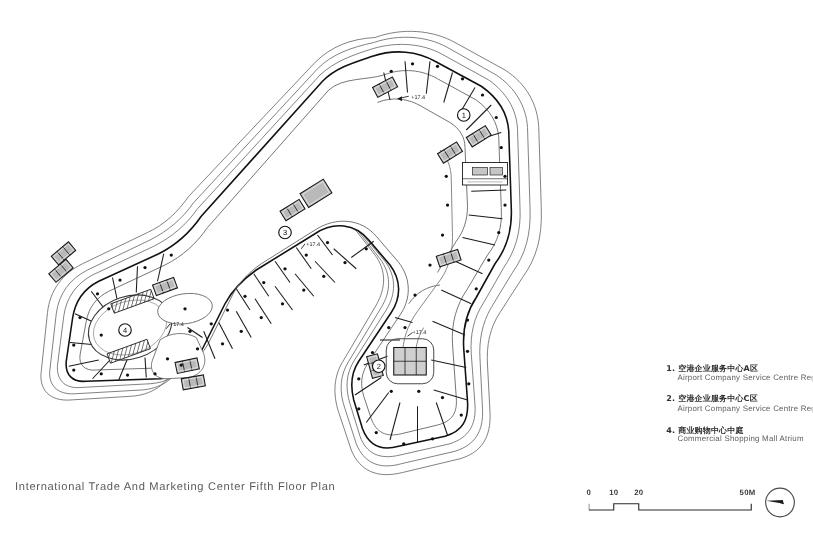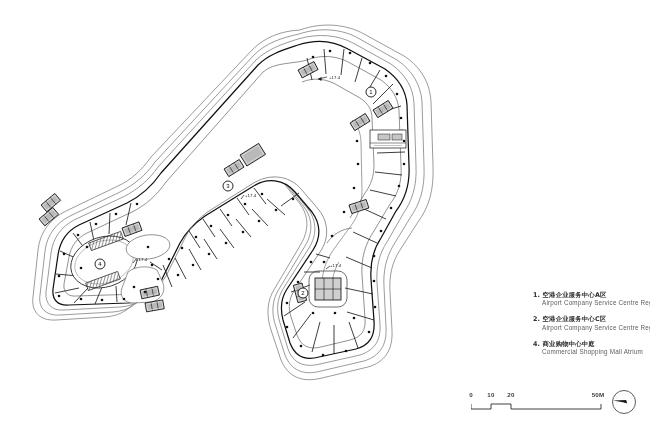--- a/index.html
+++ b/index.html
@@ -323,20 +323,21 @@
       <text x="228" y="188.3" text-anchor="middle" font-size="6" fill="#111111" font-family="Liberation Sans, sans-serif">3</text>
     </g>
     <g>
       <circle cx="100" cy="264" r="5" fill="#ffffff" stroke="#111111" stroke-width="0.9"></circle>
       <text x="100" y="266.3" text-anchor="middle" font-size="6" fill="#111111" font-family="Liberation Sans, sans-serif">4</text>
     </g>
   </g>
 </svg>
 
 <div class="title-block">
+  <div class="title-en">International Trade And Marketing Center Fifth Floor Plan</div>
 </div>
 
 <div class="legend">
   <div class="legend-item">
     <div class="legend-cn">
       <span>1.</span>
       <span>空港企业服务中心A区</span>
     </div>
     <div class="legend-en">Airport Company Service Centre Region A</div>
   </div>

